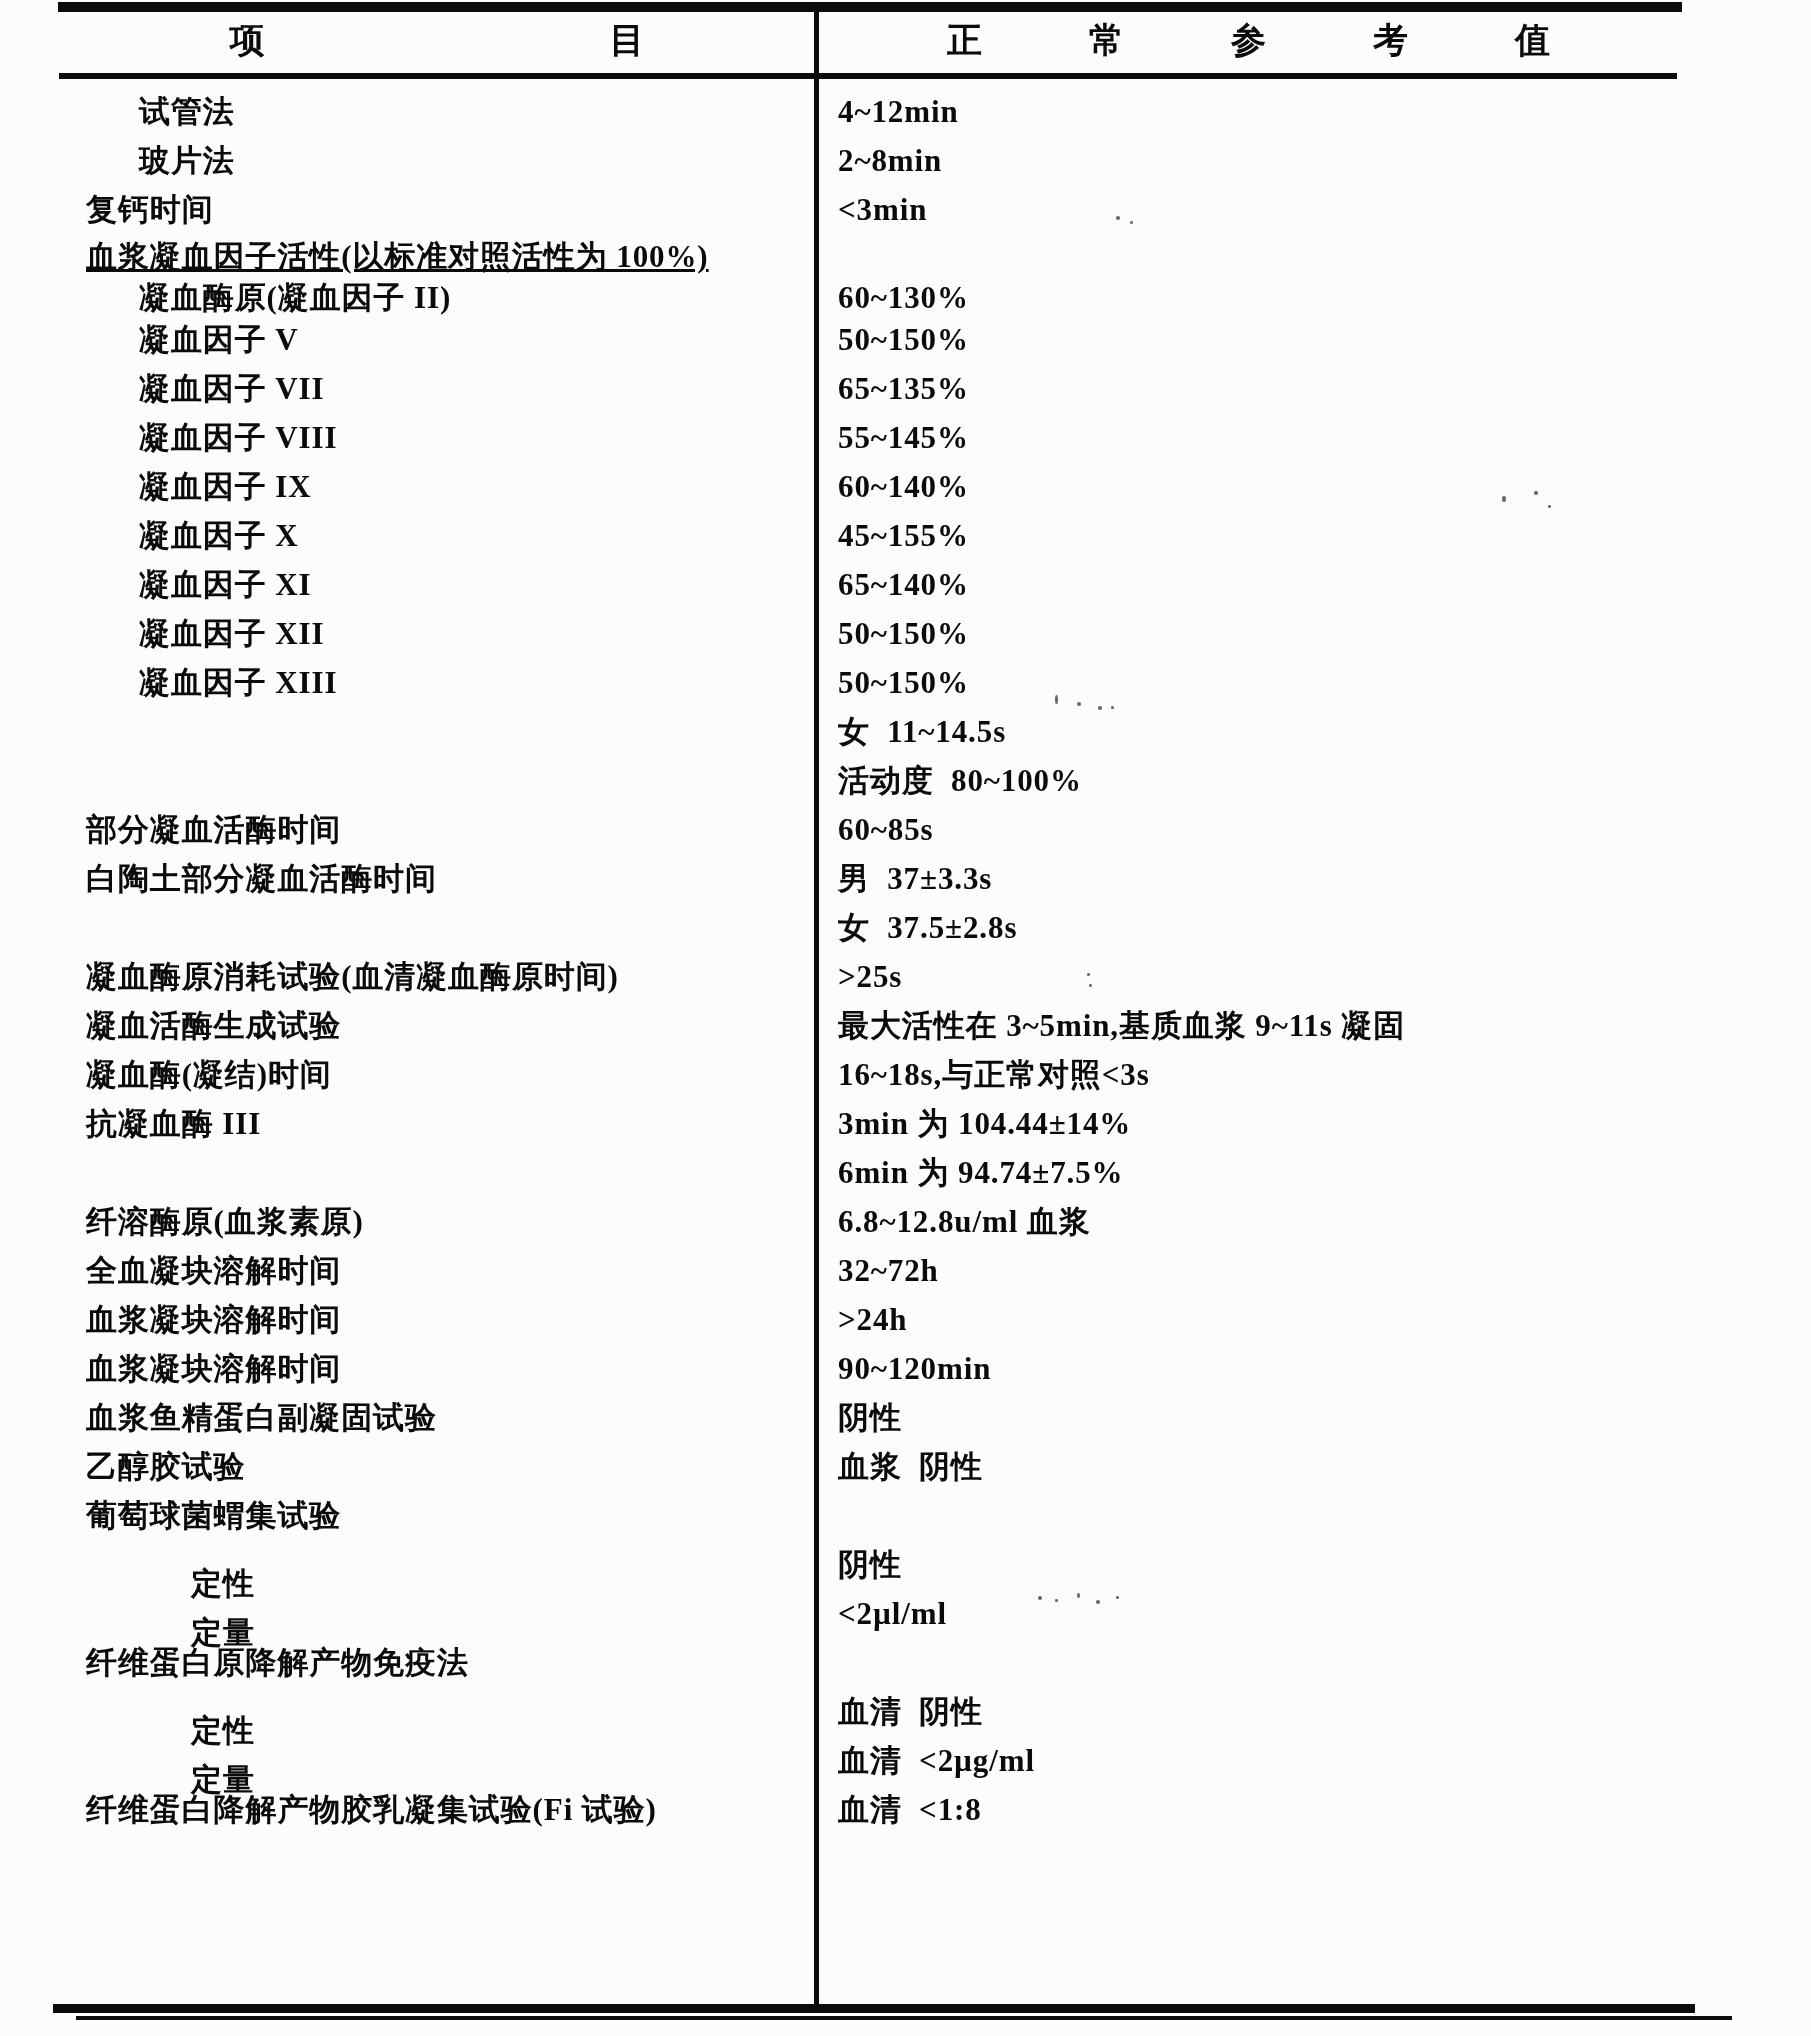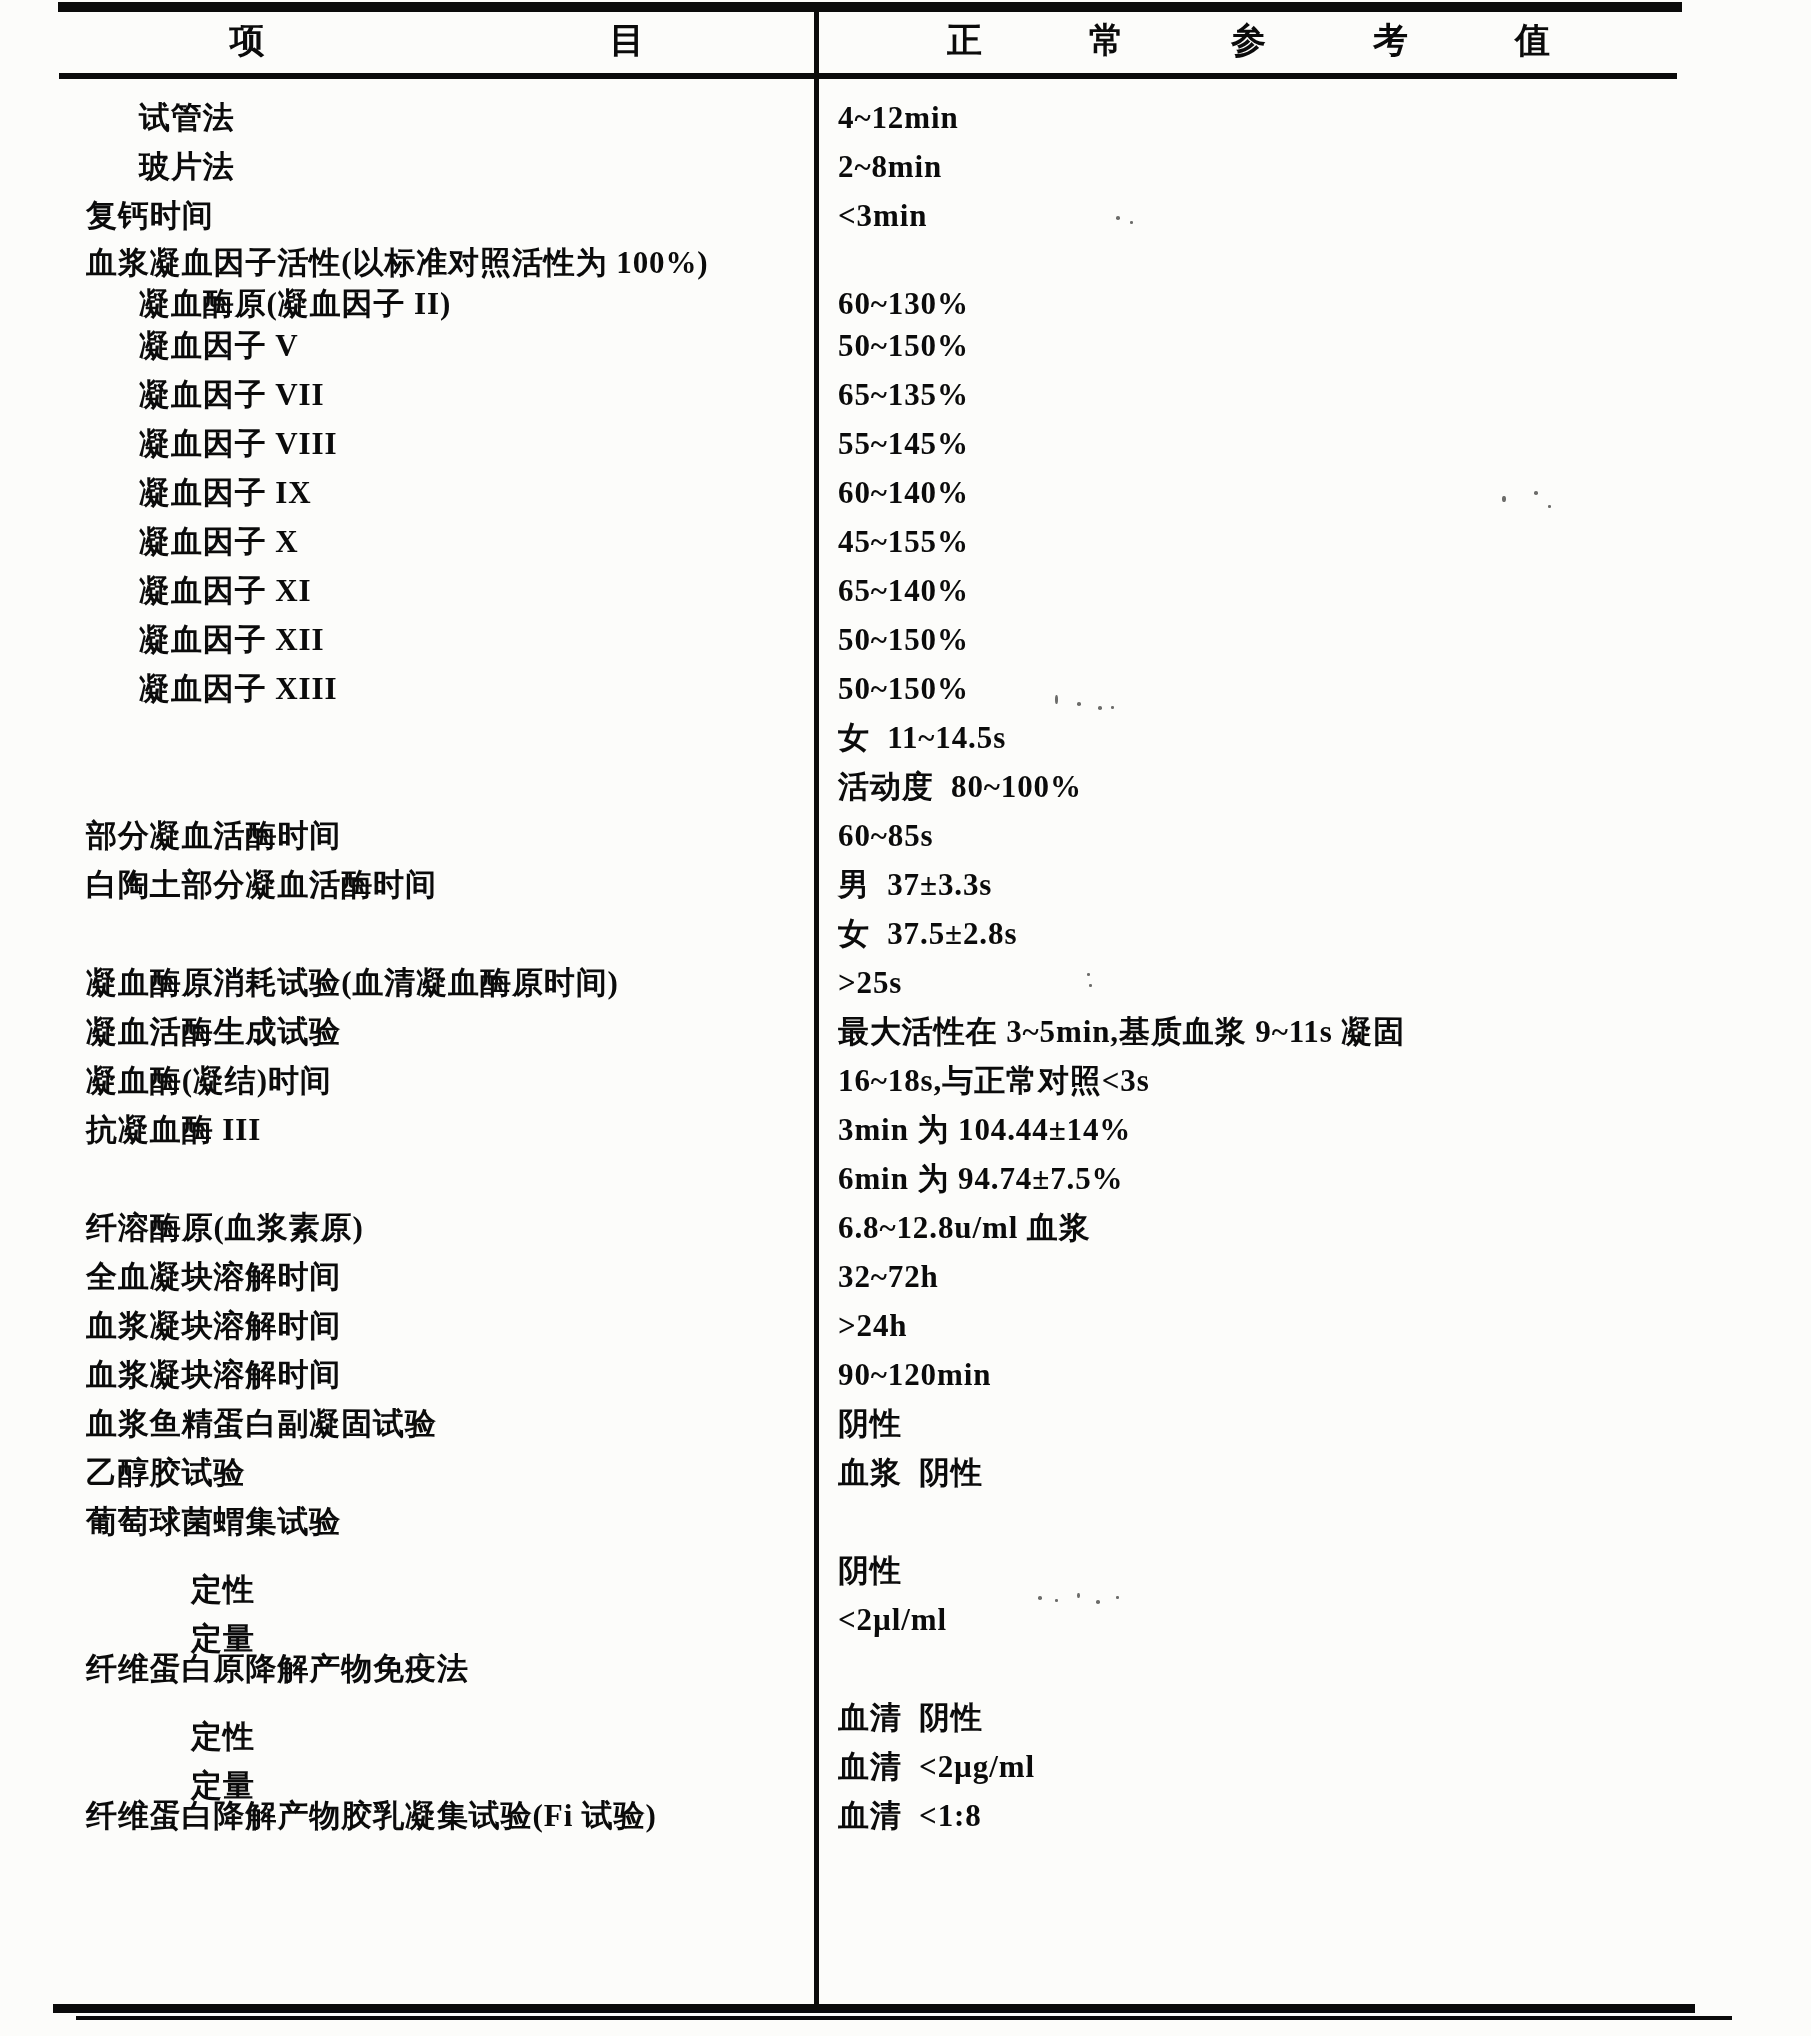--- a/index.html
+++ b/index.html
@@ -17,23 +17,23 @@
   .v-divider{top:11px;left:814px;width:4.5px;height:1997px;}
   .bottom-rule-thick{top:2004px;left:53px;width:1642px;height:9px;}
   .bottom-rule-thin{top:2016px;left:76px;width:1656px;height:3.6px;}
 
   .header{position:absolute;left:59px;top:12.7px;width:1623px;height:56px;display:flex;}
   .h-cell{display:flex;justify-content:center;align-items:center;}
   .h-cell span{font-size:35px;font-weight:bold;}
   .h-item{width:756px;gap:345px;}
   .h-value{flex:1;gap:107px;}
 
-  .rows{position:absolute;left:59px;top:94px;width:1623px;}
+  .rows{position:absolute;left:59px;top:88px;width:1623px;}
   .row{display:flex;align-items:center;height:49px;}
-  .row.t1{height:45px;}
+  .row.t1{height:45px;text-decoration:underline;}
   .row.t2{height:36px;}
   .cell{
     white-space:pre-wrap;
     font-size:31px;font-weight:bold;
     letter-spacing:0.9px;
     line-height:1.1;
   }
   .item{width:756px;box-sizing:border-box;}
   .indent-0{padding-left:27px;}
   .indent-1{padding-left:80px;}

